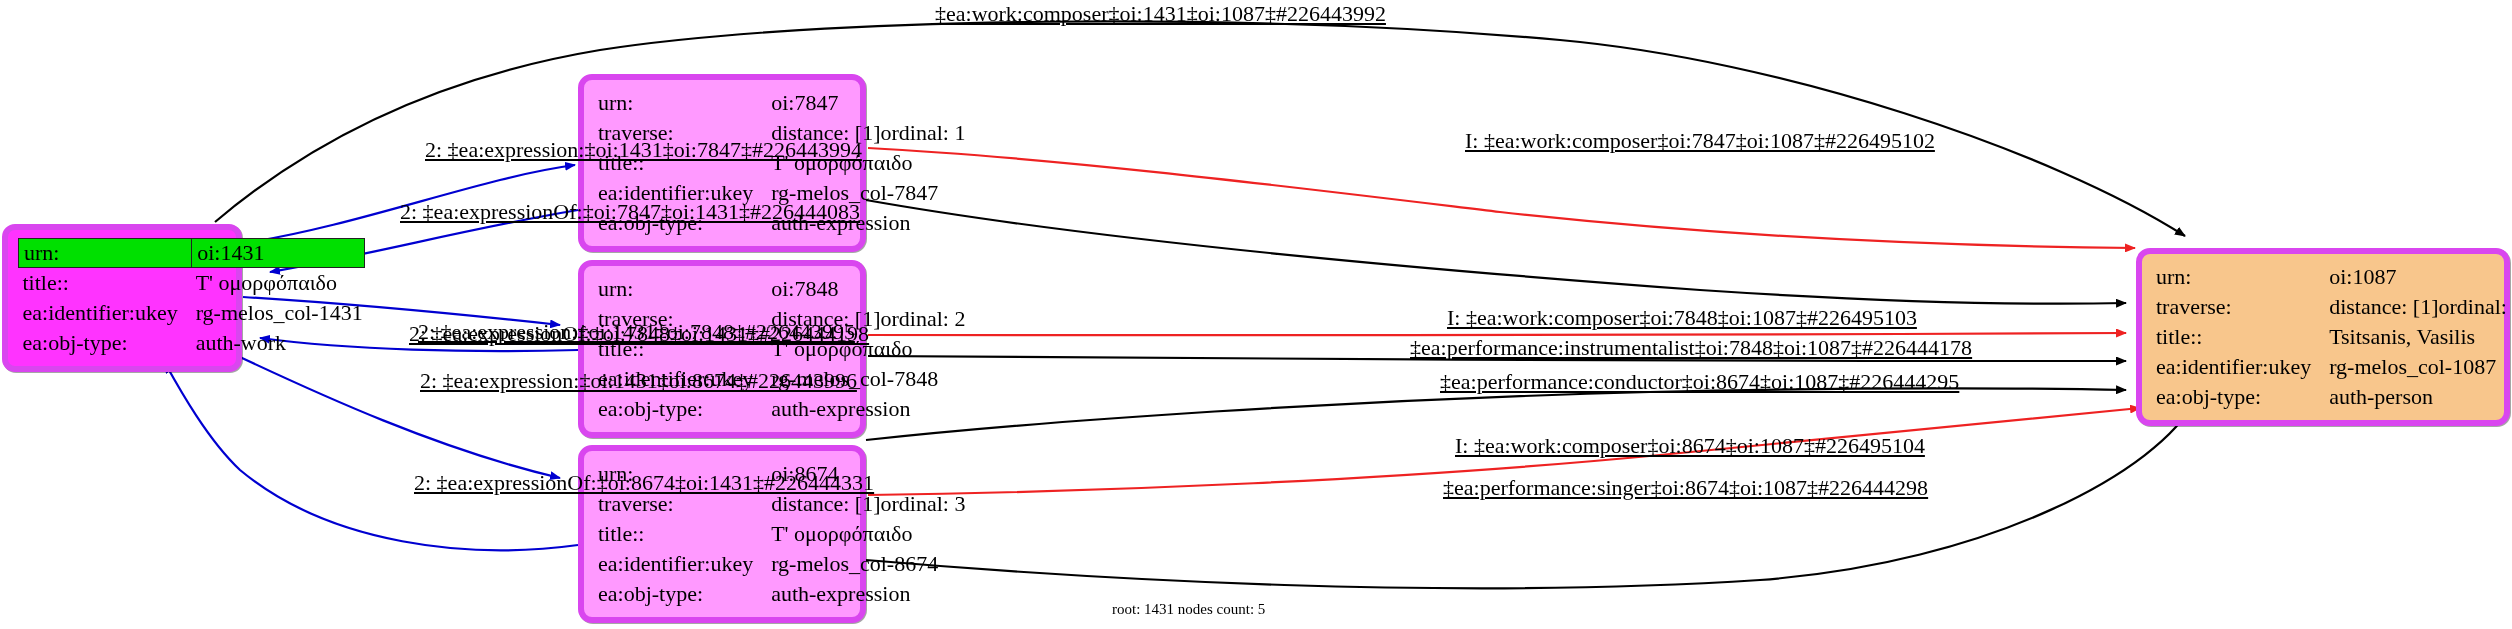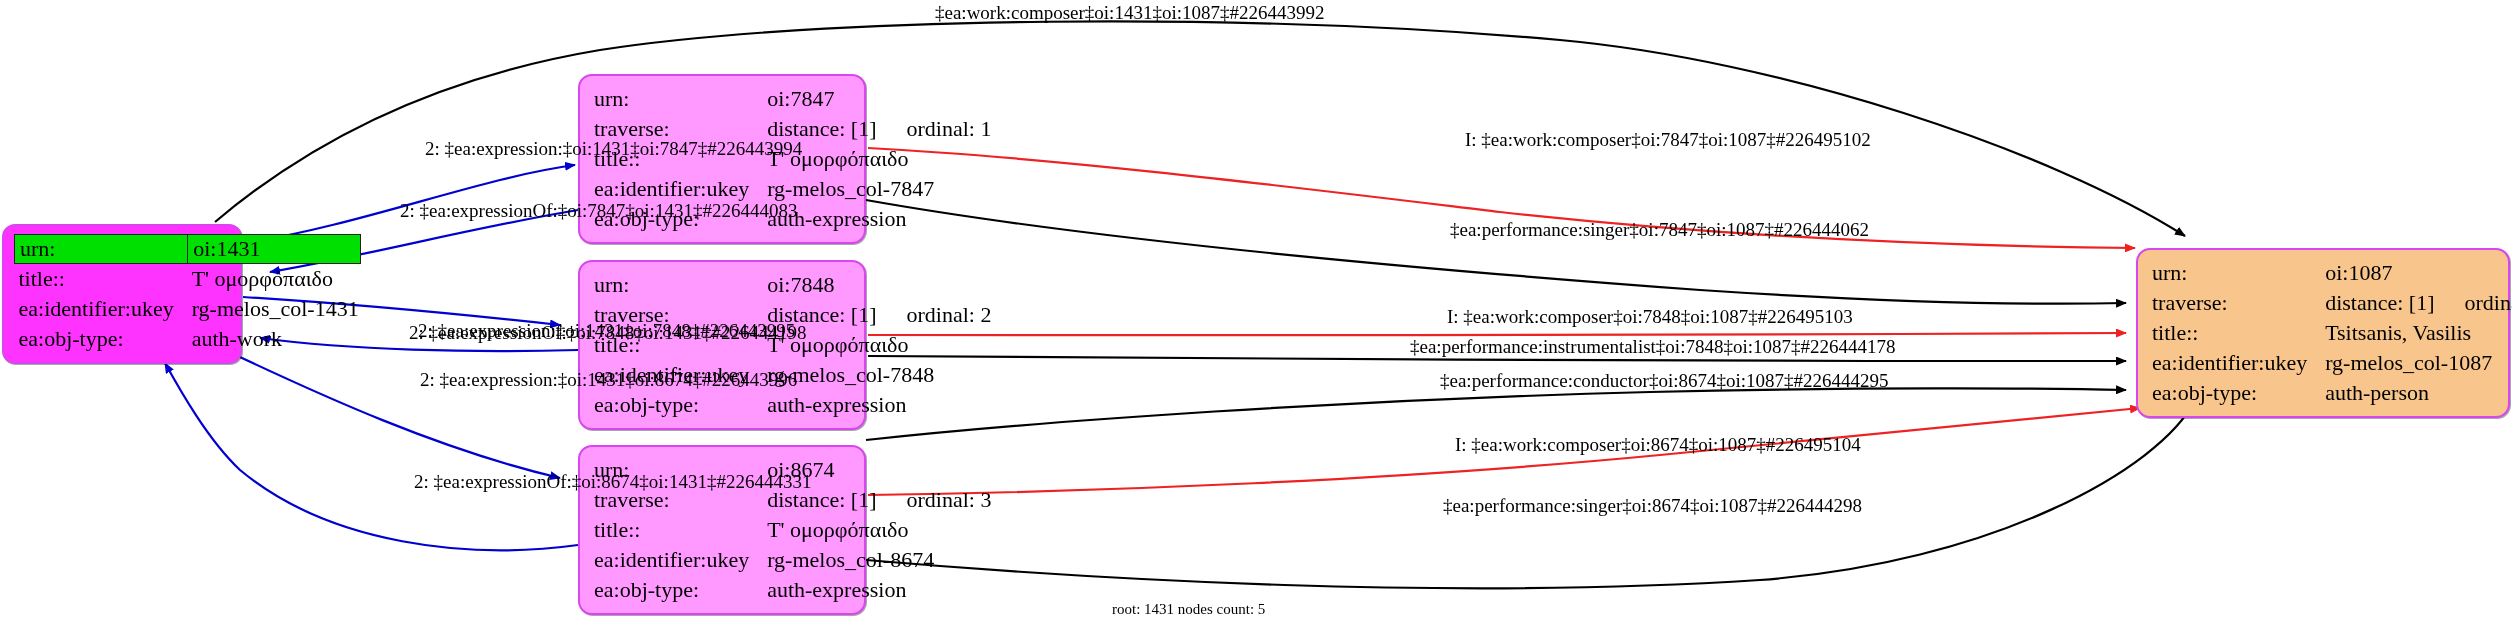--- a/index.html
+++ b/index.html
@@ -27,21 +27,21 @@
     fill: none;
     stroke-width: 2.2;
   }
   .edge-black { stroke: #000000; }
   .edge-blue  { stroke: #0000d0; }
   .edge-red   { stroke: #ee2222; }
 
   .node {
     position: absolute;
     box-sizing: border-box;
-    border: 2px solid #d946ef;
+    border: 6px solid #d946ef;
     border-radius: 14px;
     padding: 8px 10px;
     box-shadow: 1px 1px 0 rgba(0,0,0,0.35);
   }
   .node-magenta {
     background: #ff33ff;
     border-radius: 13px;
   }
   .node-violet {
     background: #ff99ff;
@@ -64,28 +64,29 @@
   }
   .node td.key { padding-right: 14px; }
   .node tr.header td {
     background: #00e000;
     border: 1px solid #222;
     padding: 3px 4px 3px 5px;
   }
   .node tr.header td.key { border-right: 1px solid #222; }
 
   .traverse-val { display: inline-block; }
-  .traverse-ord { display: inline-block; padding-left: 30px; }
+  .traverse-ord { display: inline-block; }
 
   .edge-label {
     position: absolute;
-    font-size: 19px;
+    font-size: 22px;
     color: #000000;
     white-space: nowrap;
     line-height: 1;
+    text-decoration: underline;
   }
   .caption {
     position: absolute;
     font-size: 15px;
     color: #000000;
     white-space: nowrap;
     line-height: 1;
   }
 </style>
 </head>
@@ -275,27 +276,26 @@
   <div class="edge-label" style="left:418px; top:277px;margin-top:44px;">2: ‡ea:expression:‡oi:1431‡oi:7848‡#226443995</div>
 
   <div class="edge-label" style="left:409px; top:323px;">2: ‡ea:expressionOf:‡oi:7848‡oi:1431‡#226444198</div>
 
   <div class="edge-label" style="left:420px; top:370px;text-align:right;">2: ‡ea:expression:‡oi:1431‡oi:8674‡#226443996</div>
 
   <div class="edge-label" style="left:414px; top:472px;">2: ‡ea:expressionOf:‡oi:8674‡oi:1431‡#226444331</div>
 
   <div class="edge-label" style="left:1465px; top:130px;">I: ‡ea:work:composer‡oi:7847‡oi:1087‡#226495102</div>
 
-  <div class="edge-label" style="left:1450px; top:220px;">‡ea:performance:singer‡oi:7847‡oi:1087‡#226444062</div>
 
   <div class="edge-label" style="left:1447px; top:307px;">I: ‡ea:work:composer‡oi:7848‡oi:1087‡#226495103</div>
 
   <div class="edge-label" style="left:1410px; top:337px;">‡ea:performance:instrumentalist‡oi:7848‡oi:1087‡#226444178</div>
 
   <div class="edge-label" style="left:1440px; top:371px;">‡ea:performance:conductor‡oi:8674‡oi:1087‡#226444295</div>
 
   <div class="edge-label" style="left:1455px; top:435px;">I: ‡ea:work:composer‡oi:8674‡oi:1087‡#226495104</div>
 
-  <div class="edge-label" style="left:1443px; top:496px;text-align:center;">‡ea:performance:singer‡oi:8674‡oi:1087‡#226444298</div>
+  <div class="edge-label" style="left:1443px; top:477px;text-align:center;">‡ea:performance:singer‡oi:8674‡oi:1087‡#226444298</div>
 
   <div class="caption" style="left:1112px; top:602px;">root: 1431 nodes count: 5</div>
 
 </div>
 
 </body></html>

